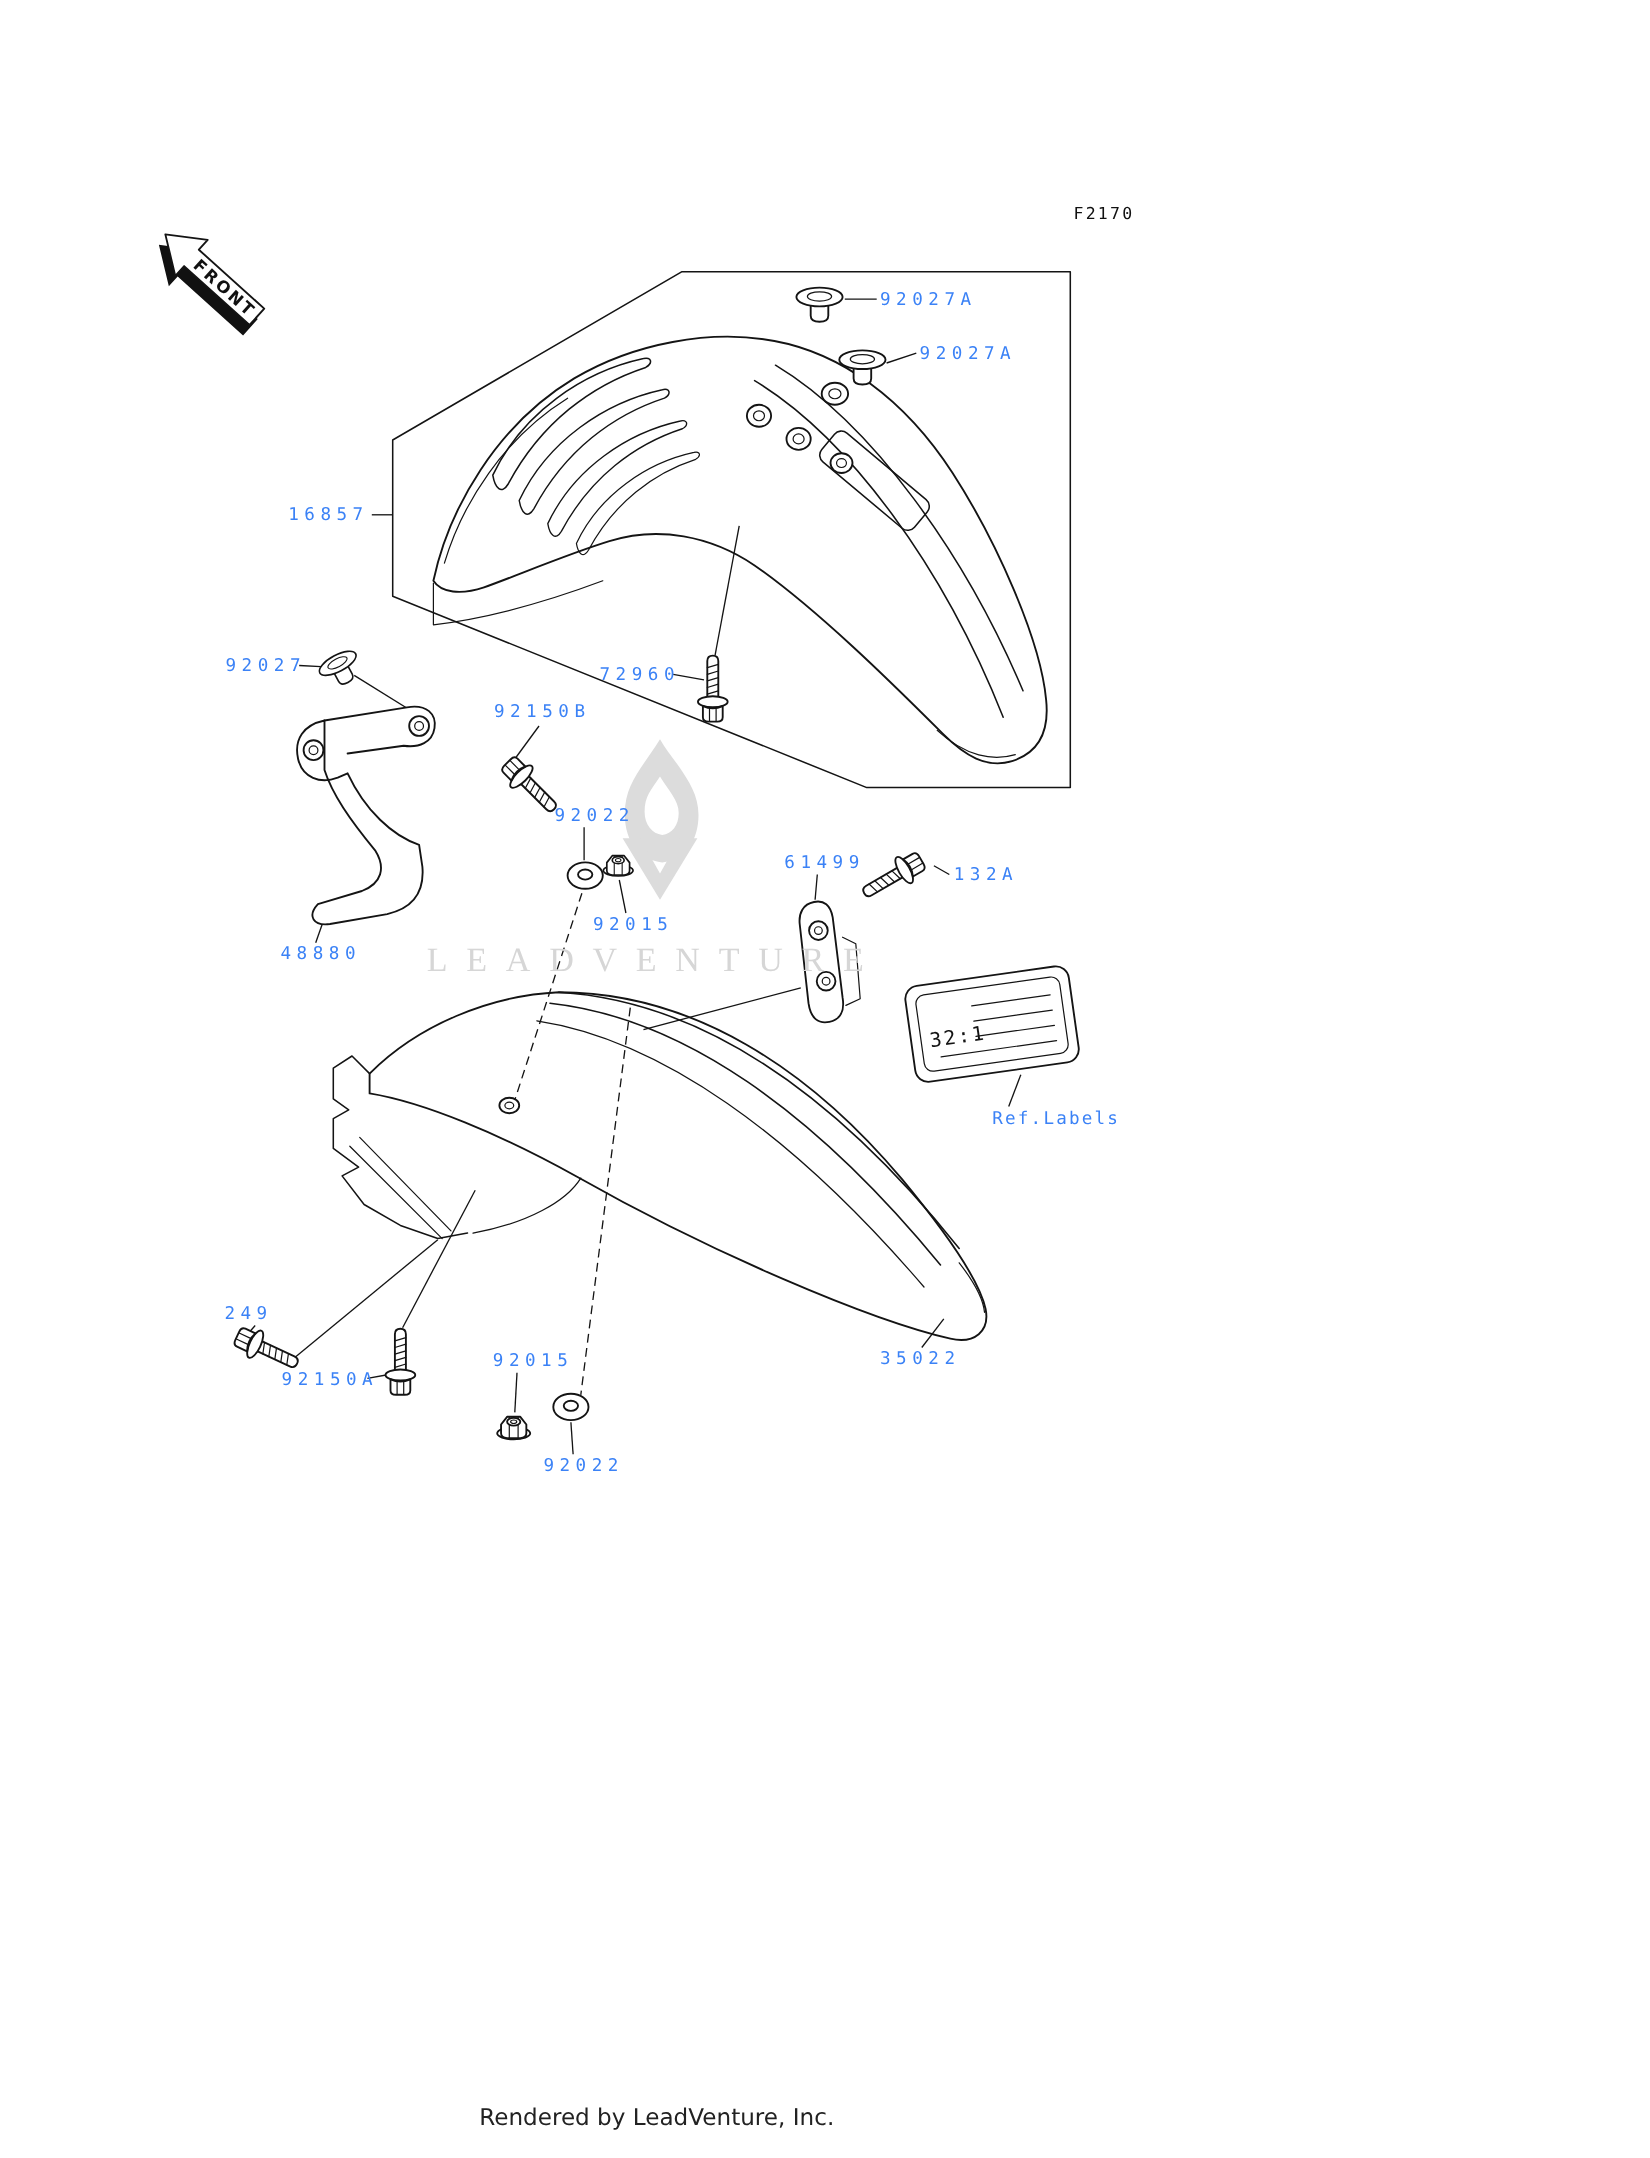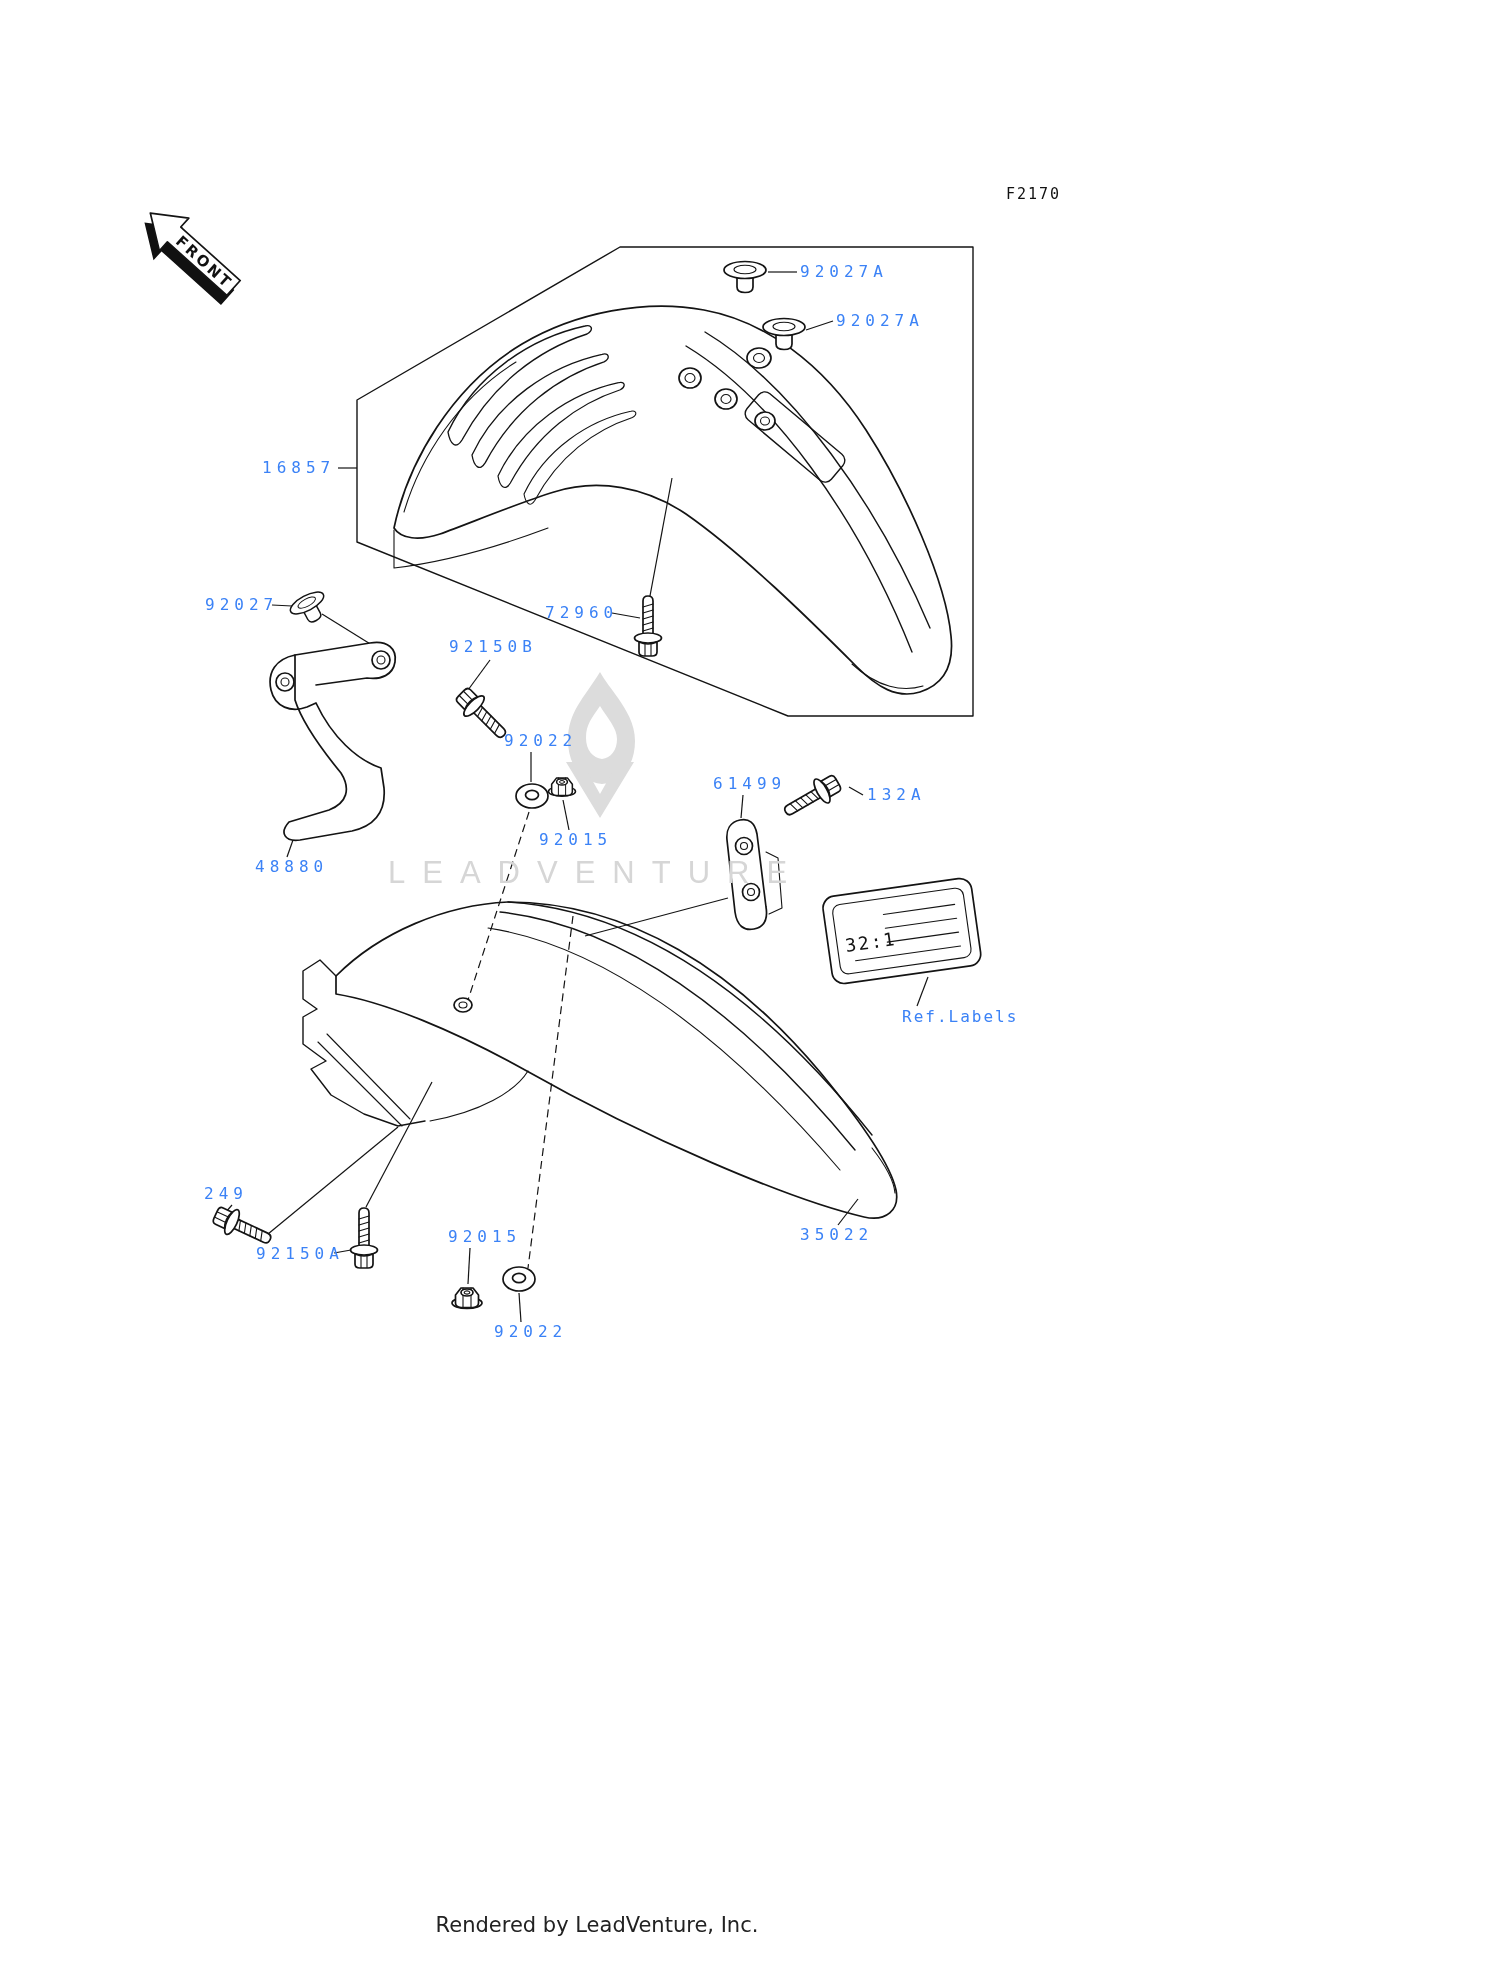--- a/index.html
+++ b/index.html
@@ -17,28 +17,28 @@
   .plabel {
     position:absolute;
     font-size:16px;
     letter-spacing:5px;
     color:#3b82f6;
     white-space:nowrap;
     line-height:1.1;
   }
   .fig-code {
     position:absolute;
-    left:1006px; top:185px;
+    left:976px; top:185px;
     font-size:15px; letter-spacing:2px;
     color:#111111; white-space:nowrap;
   }
   .watermark-text {
     position:absolute;
     left:388px; top:855px;
-    font-family:Liberation Sans, sans-serif;
+    font-family:Liberation Serif, serif;
     font-size:31px; letter-spacing:17px;
     color:#d6d6d6; font-weight:500;
     white-space:nowrap;
   }
   .footer {
     position:absolute;
     left:597px; top:1913px;
     transform:translateX(-50%);
     font-family:"DejaVu Sans", sans-serif;
     font-size:21px; color:#222222;

